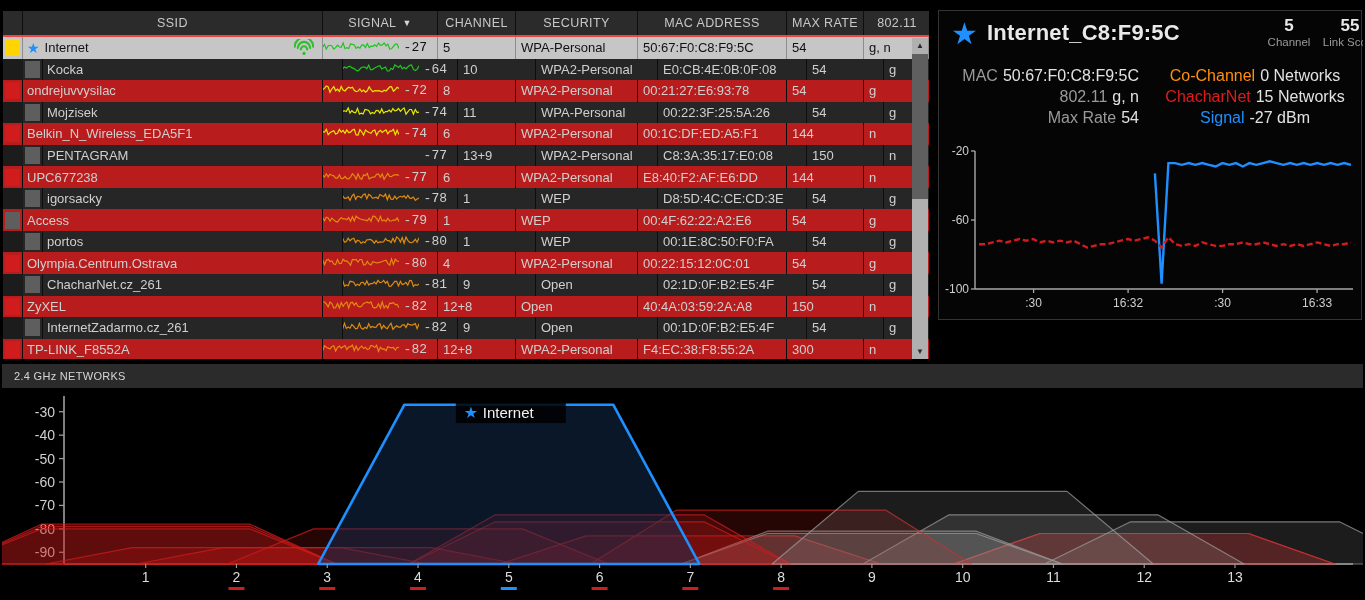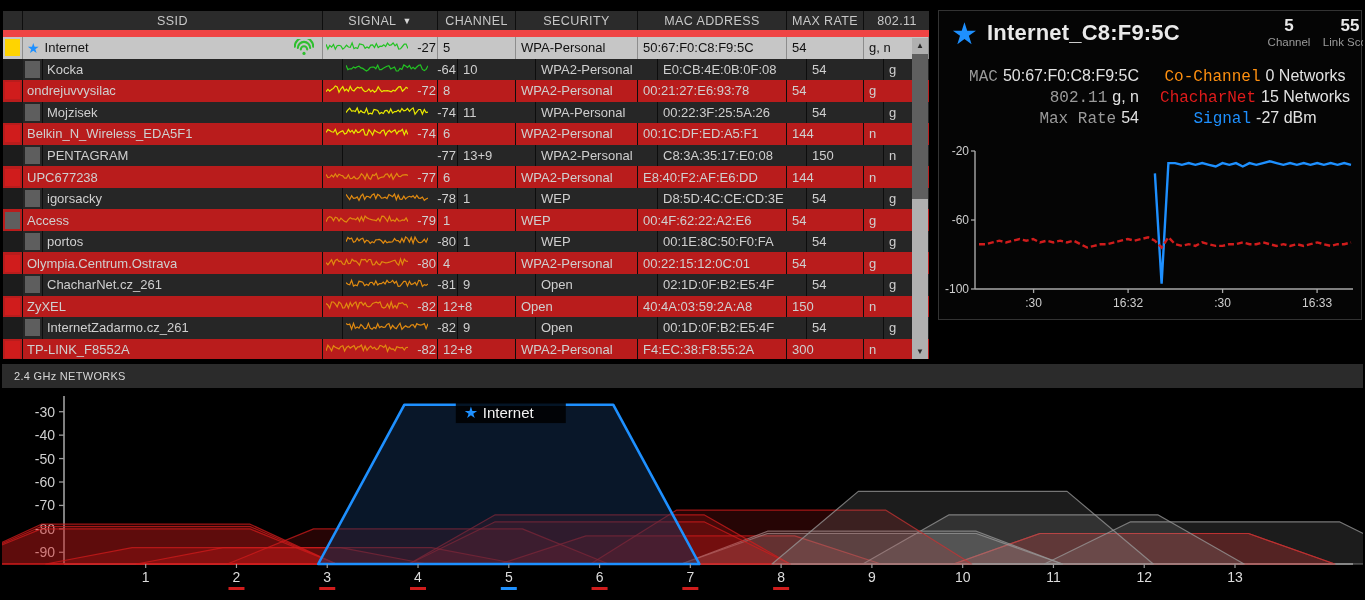--- a/index.html
+++ b/index.html
@@ -19,21 +19,21 @@
 
   
   #table-panel {
     position: absolute; left: 2px; top: 10px; width: 928px; height: 350px;
     background: #1c1c1c;
     border: 1px solid #000;
     overflow: hidden;
   }
   #table-header {
     display: flex; height: 26px; background: #2b2b2b;
-    border-bottom: 7px solid #ef4444;
+    border-bottom: 2px solid #ef4444;
   }
   #table-header .th {
     color: #c8c8c8; font-size: 12.5px; letter-spacing: .4px;
     display: flex; align-items: center; justify-content: center;
     border-right: 1px solid #0e0e0e;
     height: 100%; position: relative;
   }
   #table-header .th.swatch-col { border-right: 1px solid #0e0e0e; }
   .sort-arrow { margin-left: 6px; font-size: 9px; color: #d8d8d8; }
 
@@ -50,21 +50,21 @@
   .row.selected .cell { border-right: 1px solid #8d8d8d; }
 
   .c-swatch { width: 20px; justify-content: center; flex: 0 0 20px; padding: 2px 2px; }
   .swatch-box { width: 16px; height: 17px; }
 
   .c-ssid { flex: 0 0 300px; padding-left: 4px; gap: 5px; position: relative; }
   .ssid-text { overflow: hidden; text-overflow: ellipsis; }
   .star-icon { color: #1e90ff; font-size: 14px; line-height: 1; }
   .wifi-icon { position: absolute; right: 8px; top: 2px; }
 
-  .c-signal { flex: 0 0 115px; justify-content: flex-end; padding-right: 1px; gap: 2px; position: relative; }
+  .c-signal { flex: 0 0 115px; justify-content: flex-end; padding-right: 10px; gap: 2px; position: relative; font-family: Liberation Mono, monospace; }
   .spark { height: 17px; width: 82px; }
   .sig-val { font-size: 13px; min-width: 26px; text-align: right; }
 
   .c-channel { flex: 0 0 78px; padding-left: 5px; }
   .c-security { flex: 0 0 122px; padding-left: 5px; }
   .c-mac { flex: 0 0 149px; padding-left: 5px; }
   .c-maxrate { flex: 0 0 77px; padding-left: 5px; }
   .c-80211 { flex: 1 1 auto; padding-left: 5px; border-right: none; }
 
   
@@ -91,21 +91,21 @@
   #detail-star { position: absolute; left: 12px; top: 8px; color: #1e90ff; font-size: 30px; line-height: 1; }
   #detail-title {
     position: absolute; left: 48px; top: 9px;
     color: #e9e9e9; font-size: 22px; font-weight: bold; letter-spacing: .2px;
   }
   .kpi { position: absolute; top: 6px; text-align: center; }
   .kpi .kpi-val { color: #e9e9e9; font-size: 17px; font-weight: bold; line-height: 18px; }
   .kpi .kpi-lbl { color: #9a9a9a; font-size: 11.5px; line-height: 14px; }
   #kpi-channel { left: 322px; width: 56px; }
   #kpi-linkscore { left: 378px; width: 66px; }
-  .dl { color: #9a9a9a; font-family: Liberation Mono, monospace; }
+  .dl { color: #9a9a9a; }
   .dv { color: #e2e2e2; }
 
   #detail-left { position: absolute; left: 0; top: 54px; width: 200px; text-align: right; }
   #detail-right { position: absolute; left: 208px; top: 54px; width: 224px; text-align: center; padding-right: 8px; }
   #detail-left .drow, #detail-right .drow { height: 21px; line-height: 21px; }
   #detail-left .drow .dv, #detail-right .drow .dv { margin-left: 5px; }
   #detail-left .drow { padding-right: 0; }
   #detail-left .dv { display: inline-block; min-width: 0; }
 
   #detail-chart { position: absolute; left: 4px; top: 134px; width: 416px; height: 170px; }

